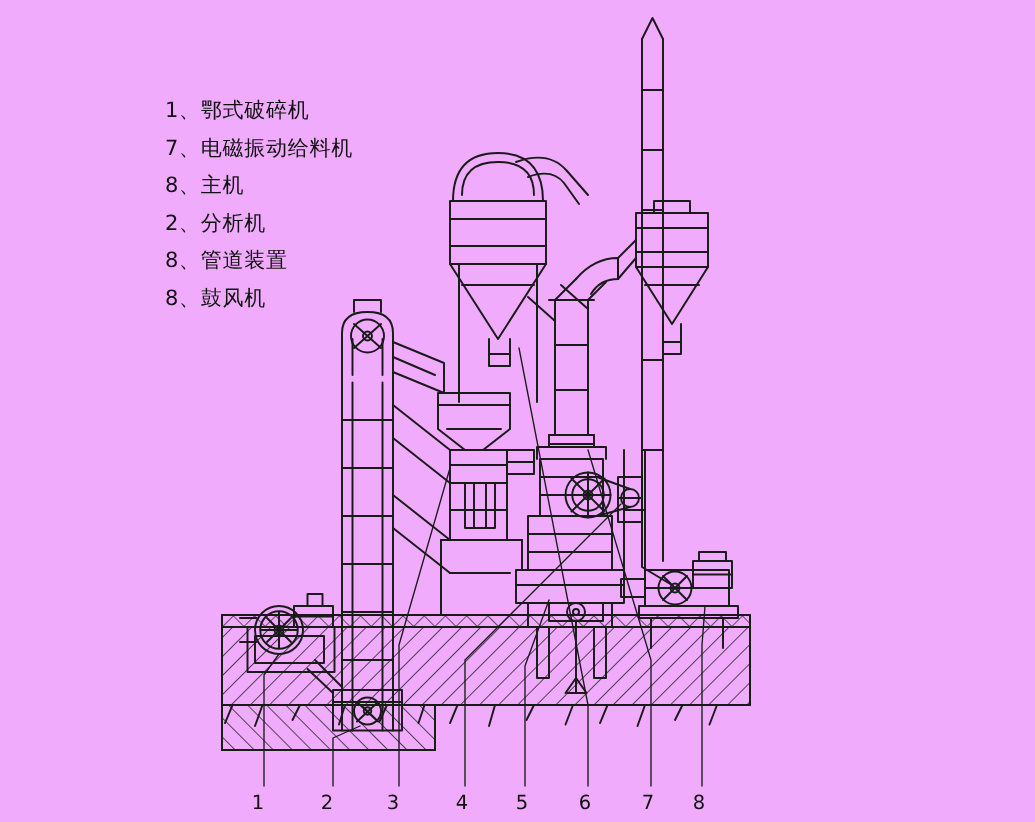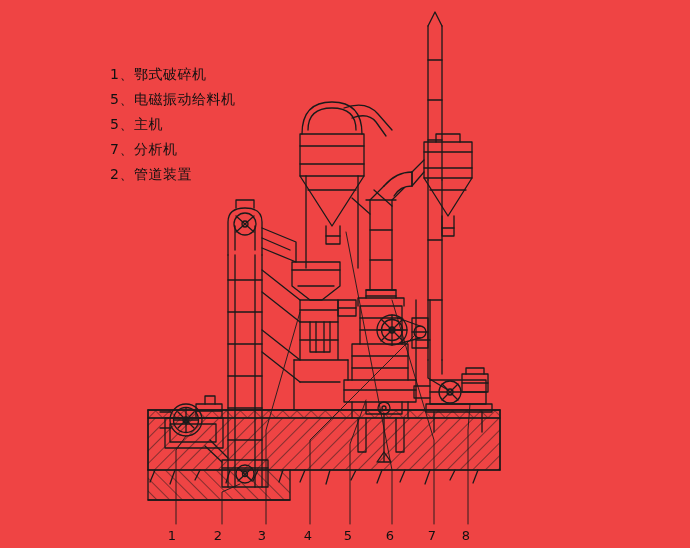--- a/index.html
+++ b/index.html
@@ -4,21 +4,21 @@
 <style>
   html, body {
     margin: 0;
     padding: 0;
     background: #ffffff;
   }
   #page {
     position: relative;
     width: 690px;
     height: 548px;
-    background: #ef4444;
+    background: #f0abfc;
     overflow: hidden;
     font-family: "DejaVu Sans", "Liberation Sans", sans-serif;
   }
   #legend {
     position: absolute;
     left: 110px;
     top: 62px;
     width: 190px;
   }
   .legend-item {
@@ -43,24 +43,25 @@
     width: 14px;
   }
 </style>
 </head>
 <body>
 
 <div id="page">
 
   <div id="legend">
     <div class="legend-item">1、鄂式破碎机</div>
-    <div class="legend-item">5、电磁振动给料机</div>
-    <div class="legend-item">5、主机</div>
-    <div class="legend-item">7、分析机</div>
-    <div class="legend-item">2、管道装置</div>
+    <div class="legend-item">7、电磁振动给料机</div>
+    <div class="legend-item">8、主机</div>
+    <div class="legend-item">2、分析机</div>
+    <div class="legend-item">8、管道装置</div>
+    <div class="legend-item">8、鼓风机</div>
   </div>
 
   <svg id="diagram" viewBox="0 0 690 548">
     <defs>
       <pattern id="hatchA" width="9" height="9" patternTransform="rotate(45)" patternUnits="userSpaceOnUse">
         <line x1="0" y1="0" x2="0" y2="9" stroke="#1a1a1a" stroke-width="1"></line>
       </pattern>
       <pattern id="hatchB" width="9" height="9" patternTransform="rotate(-45)" patternUnits="userSpaceOnUse">
         <line x1="0" y1="0" x2="0" y2="9" stroke="#1a1a1a" stroke-width="1"></line>
       </pattern>

